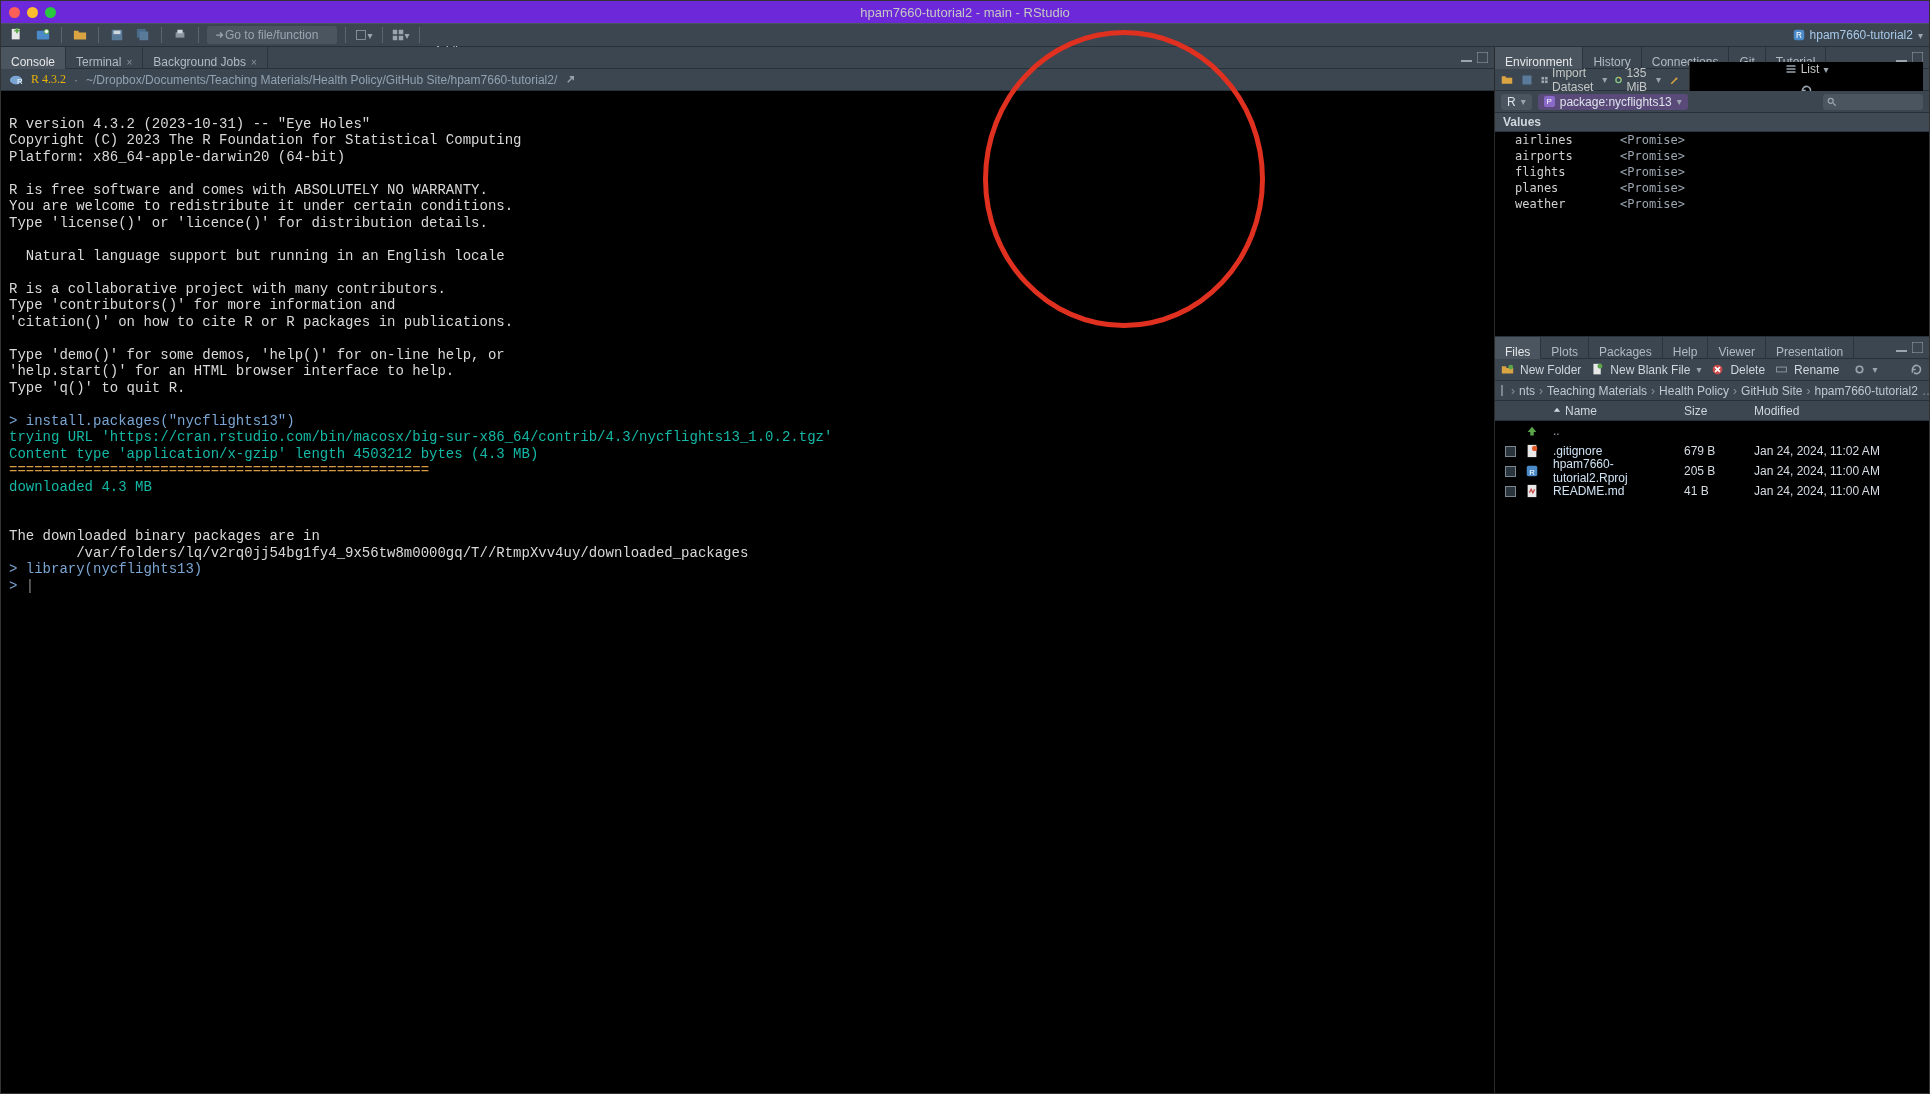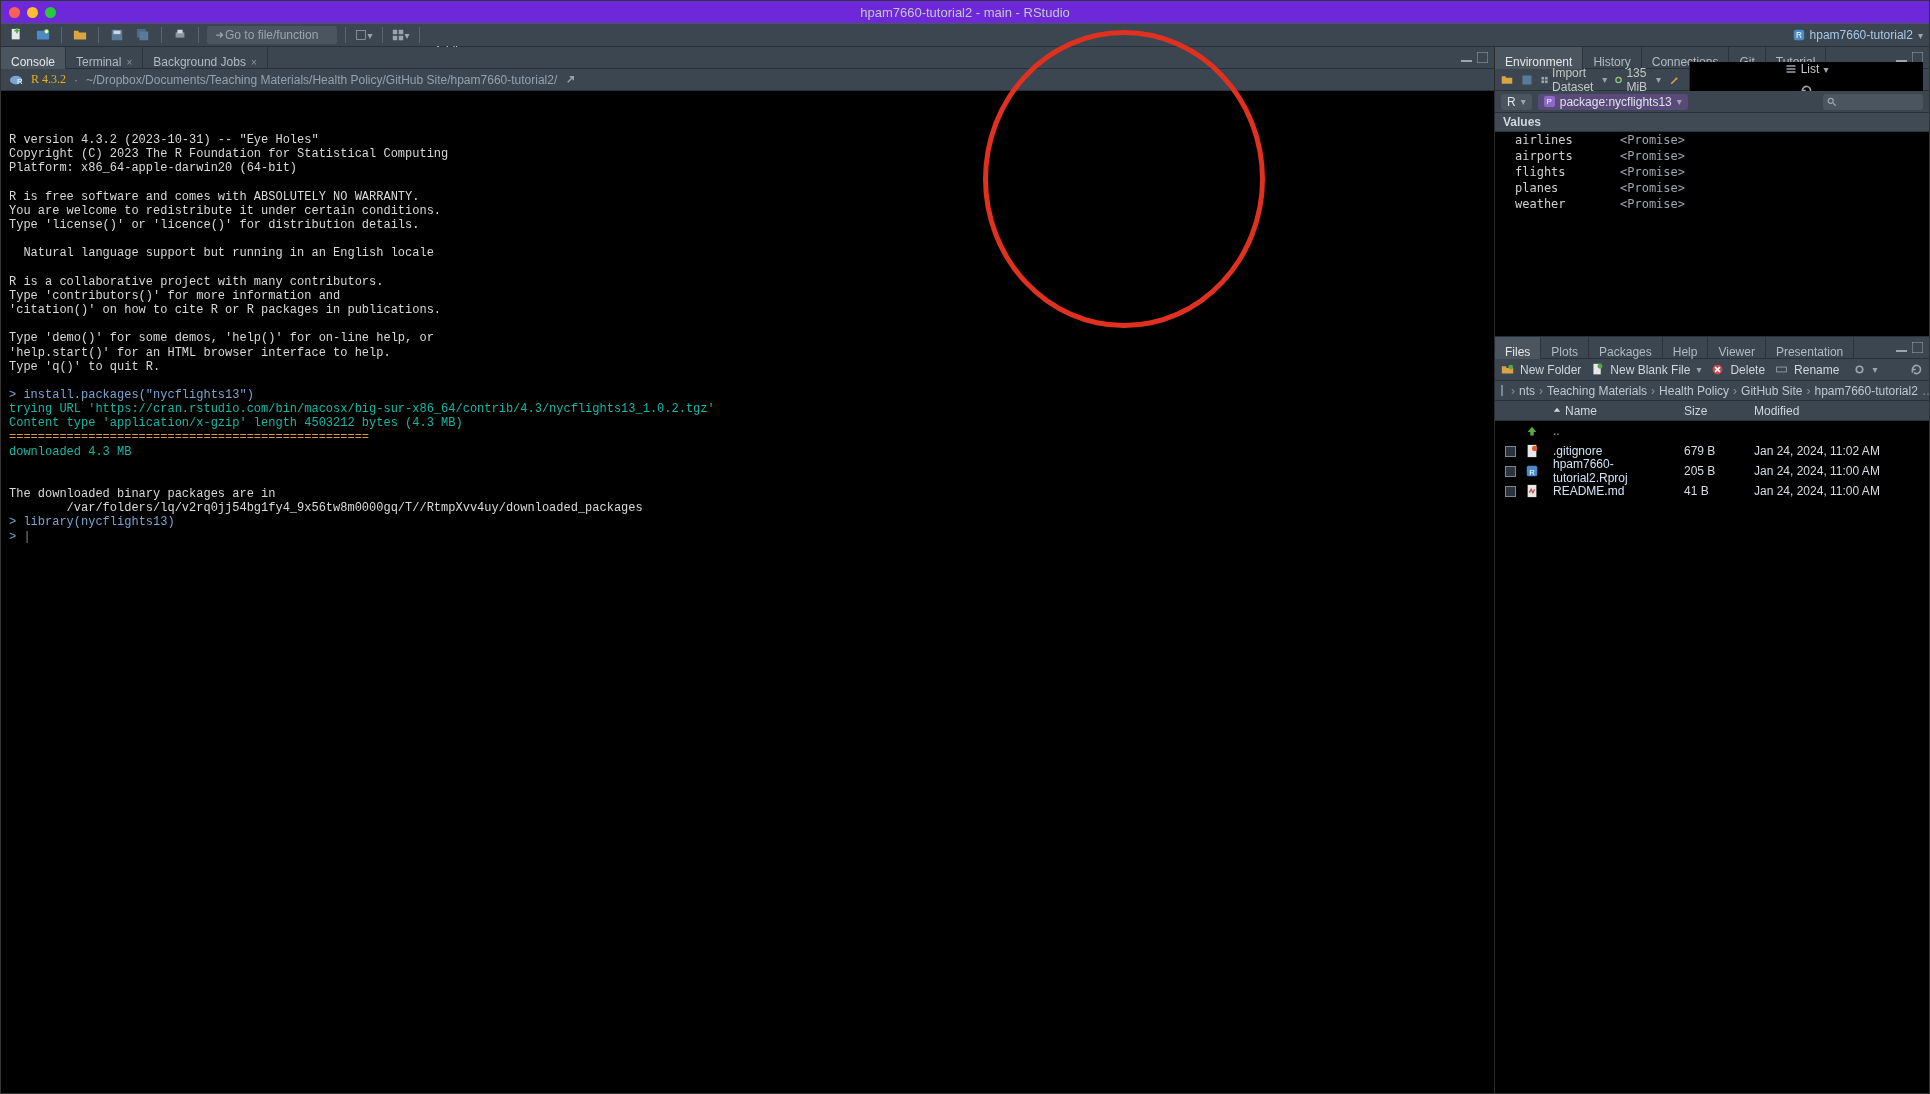--- a/index.html
+++ b/index.html
@@ -122,26 +122,25 @@
 .pathbar .r-icon { color:#5aa7dd; }
 .pathbar .rver { color:#eab308;font-family:Liberation Serif, serif; }
 .pathbar .dim { color:#92a2b0; }
 
 
 .console {
   flex: 1;
   background: #000;
   padding: 8px 8px;
   font-family: Menlo, Monaco, "Courier New", monospace;
-  font-size: 12px;
+  font-size: 14px;
   line-height: 1.18;
   color: #d9d9d9;
   overflow: auto;
   white-space: pre;
-  margin-top: 20px;
 }
 .console .blue { color: #7aa5d2; }
 .console .orange { color: #14b8a6; }
 .console .bar { color: #db9b45; }
 
 
 .subtoolbar {
   height: 22px;
   background: #3b4650;
   border-bottom: 1px solid #27313a;

